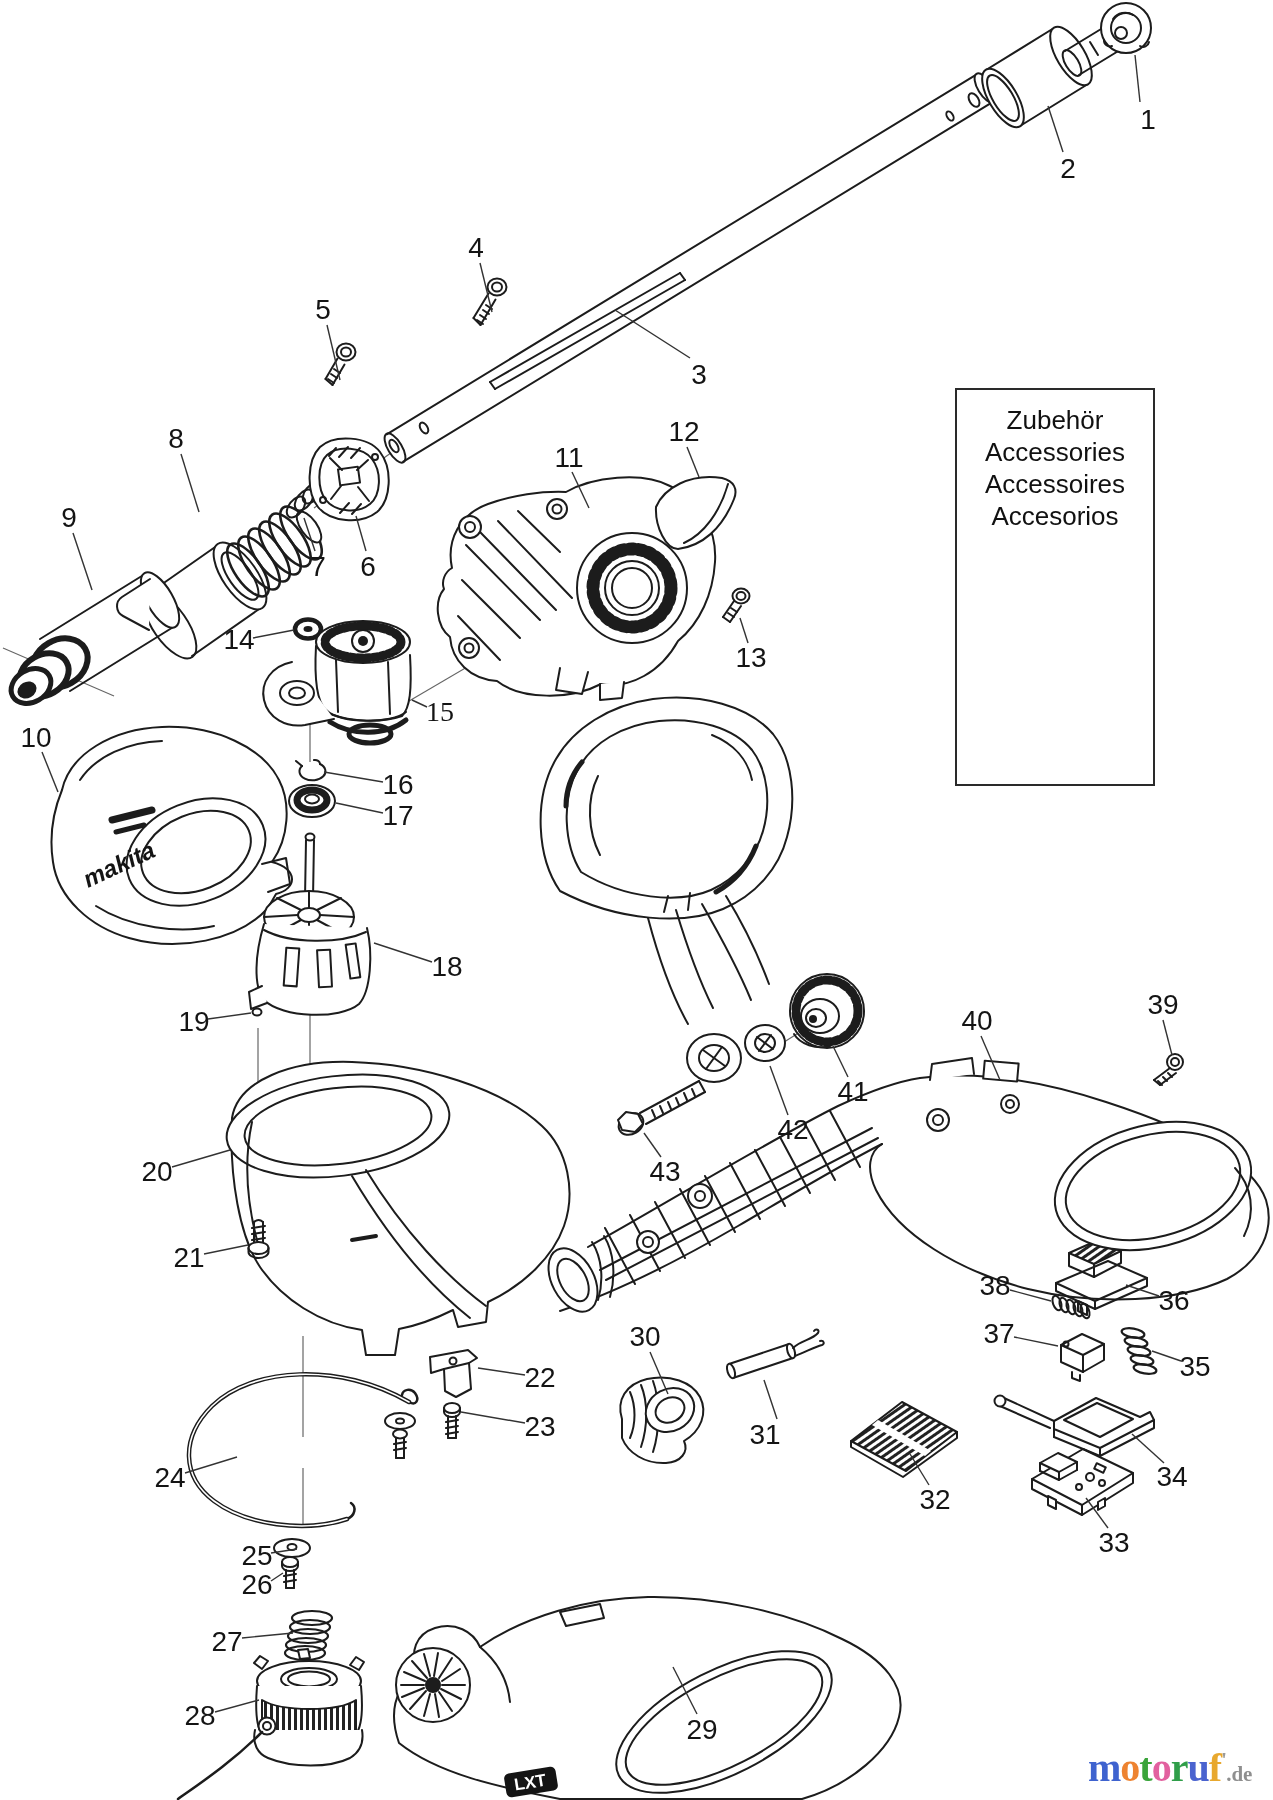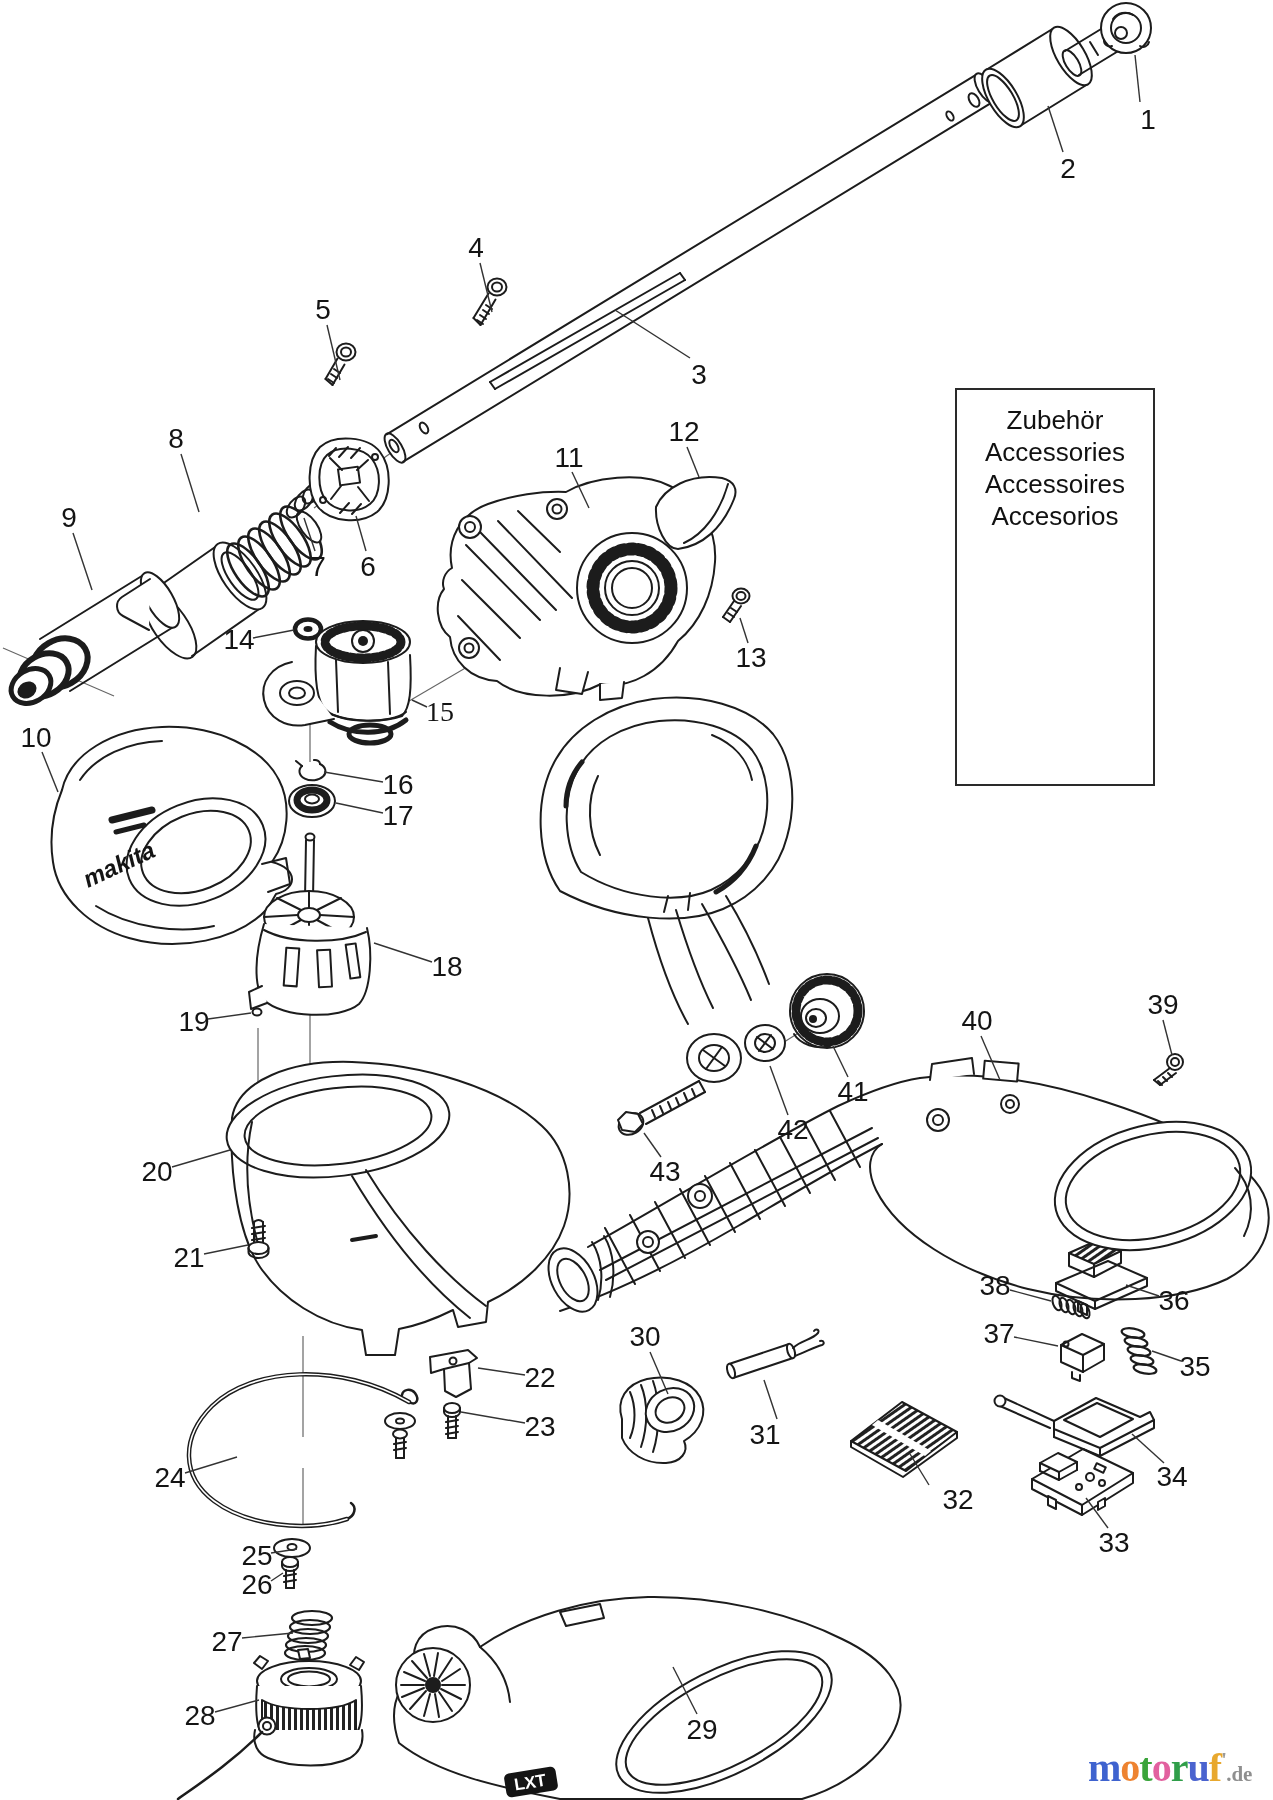--- a/index.html
+++ b/index.html
@@ -637,21 +637,21 @@
       <div class="part-label" style="left: 540px; top: 1378px;">22</div>
       <div class="part-label" style="left: 540px; top: 1427px;">23</div>
       <div class="part-label" style="left: 170px; top: 1478px;">24</div>
       <div class="part-label" style="left: 257px; top: 1556px;">25</div>
       <div class="part-label" style="left: 257px; top: 1585px;">26</div>
       <div class="part-label" style="left: 227px; top: 1642px;">27</div>
       <div class="part-label" style="left: 200px; top: 1716px;">28</div>
       <div class="part-label" style="left: 702px; top: 1730px;">29</div>
       <div class="part-label" style="left: 645px; top: 1337px;">30</div>
       <div class="part-label" style="left: 765px; top: 1435px;">31</div>
-      <div class="part-label" style="left: 958px; top: 1500px;">32</div>
+      <div class="part-label" style="left: 935px; top: 1500px;">32</div>
       <div class="part-label" style="left: 1114px; top: 1543px;">33</div>
       <div class="part-label" style="left: 1172px; top: 1477px;">34</div>
       <div class="part-label" style="left: 1195px; top: 1367px;">35</div>
       <div class="part-label" style="left: 1174px; top: 1301px;">36</div>
       <div class="part-label" style="left: 999px; top: 1334px;">37</div>
       <div class="part-label" style="left: 995px; top: 1286px;">38</div>
       <div class="part-label" style="left: 1163px; top: 1005px;">39</div>
       <div class="part-label" style="left: 977px; top: 1021px;">40</div>
       <div class="part-label" style="left: 853px; top: 1092px;">41</div>
       <div class="part-label" style="left: 793px; top: 1130px;">42</div>

